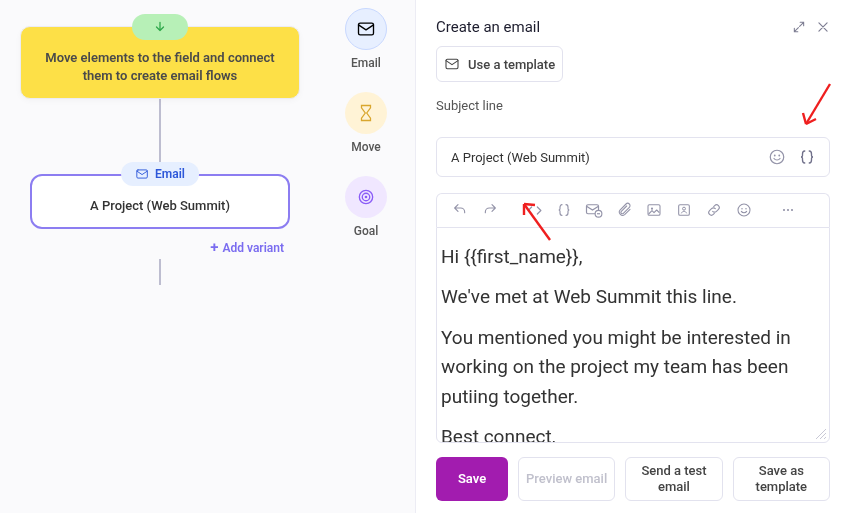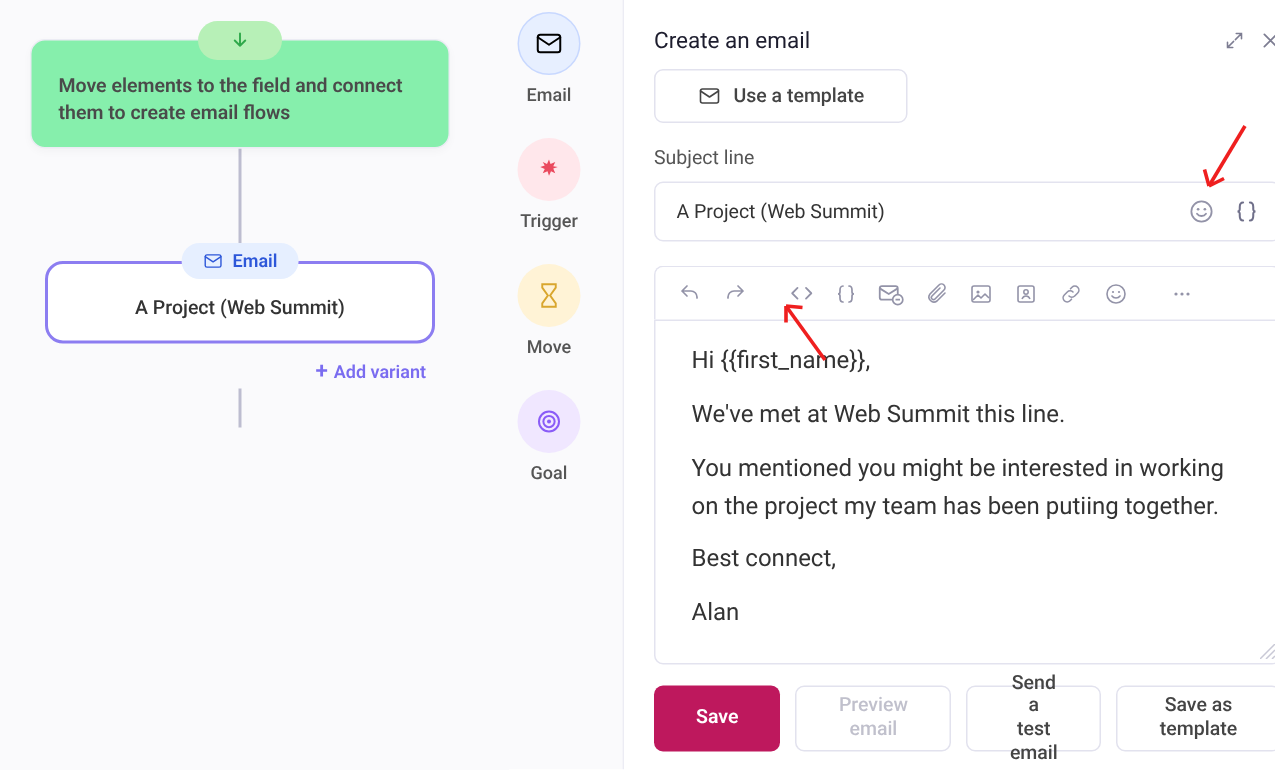--- a/index.html
+++ b/index.html
@@ -4,49 +4,49 @@
 <style>
   *{box-sizing:border-box;margin:0;padding:0;font-family:-apple-system,BlinkMacSystemFont,"Segoe UI",Roboto,Arial,sans-serif}
   body{background:#fff;width:850px;height:513px;overflow:hidden;position:relative}
   .root{display:flex;height:513px}
   .canvas{flex:0 0 415px;position:relative;background:#fafafc}
   .side-pal{position:absolute;right:15px;top:8px;width:68px;display:flex;flex-direction:column;gap:22px;align-items:center}
   .pal-item{display:flex;flex-direction:column;align-items:center;gap:6px;cursor:grab}
   .pal-ic{width:42px;height:42px;border-radius:50%;display:flex;align-items:center;justify-content:center}
   .pal-lbl{font-size:12px;color:#555;font-weight:500}
   .flow{position:absolute;left:20px;top:32px;width:280px;display:flex;flex-direction:column;align-items:center}
-  .hint-box{background:#86efac;border:1px solid #ececf4;border-radius:10px;box-shadow:0 2px 6px #00000008;padding:14px 18px 14px;width:280px;position:relative;text-align:left;margin-top:-6px}
+  .hint-box{background:#fde047;border:1px solid #ececf4;border-radius:10px;box-shadow:0 2px 6px #00000008;padding:14px 18px 14px;width:280px;position:relative;text-align:center;margin-top:-6px}
   .hint-knob{width:56px;height:26px;border-radius:14px;background:#b7f0b7;display:flex;align-items:center;justify-content:center;position:absolute;top:-13px;left:50%;transform:translateX(-50%)}
   .hint-text{color:#4a4a4a;font-size:13px;font-weight:600;line-height:1.35;margin-top:8px}
   .connector{display:flex;flex-direction:column;align-items:center}
   .line{width:2px;background:#bdbdd0}
   .arrow-head{width:0;height:0;border-left:6px solid transparent;border-right:6px solid transparent;border-top:9px solid #bdbdd0}
   .email-node{width:260px;border:2px solid #8c7df1;border-radius:12px;background:#fff;position:relative}
   .email-pill{position:absolute;top:-14px;left:50%;transform:translateX(-50%);background:#e6efff;border-radius:14px;padding:5px 14px;display:flex;align-items:center;gap:6px;font-size:12px;font-weight:600;color:#2d57d9}
   .email-body{padding:22px 14px 14px;text-align:center;font-size:13px;color:#333;font-weight:500}
   .add-var{position:absolute;right:4px;bottom:-28px;color:#7a6cf0;font-size:12px;font-weight:600;cursor:pointer;display:flex;align-items:center;gap:4px}
   .panel{flex:1;border-left:1px solid #ececf4;padding:18px 20px 12px;display:flex;flex-direction:column;position:relative;background:#fff}
   .panel-top{display:flex;justify-content:space-between;align-items:center;margin-bottom:10px}
   .panel-title{font-size:15px;font-weight:400;color:#1d1d2e}
   .panel-ctrl{display:flex;gap:10px;color:#888}
-  .btn{background:#fff;border:1px solid #e2e2ee;border-radius:6px;padding:0 28px;font-size:13px;font-weight:500;color:#444;cursor:pointer;display:flex;align-items:center;justify-content:center;gap:8px}
+  .btn{background:#fff;border:1px solid #e2e2ee;border-radius:6px;padding:0 7px;font-size:13px;font-weight:500;color:#444;cursor:pointer;display:flex;align-items:center;justify-content:center;gap:8px}
   .tmpl-row{margin-bottom:16px}
   .tmpl-btn{height:36px}
-  .lbl{font-size:13px;color:#555;margin-bottom:8px}
+  .lbl{font-size:13px;color:#555;margin-bottom:24px}
   .subj-wrap{position:relative;margin-bottom:16px}
   .subj-input{width:100%;height:40px;border:1px solid #e3e3ef;border-radius:6px;padding:0 76px 0 14px;font-size:13px;color:#333}
   .subj-ic{position:absolute;top:50%;transform:translateY(-50%);color:#8d8da1;cursor:pointer}
   .toolbar{border:1px solid #e3e3ef;border-bottom:none;border-radius:6px 6px 0 0;height:40px;display:flex;align-items:center;gap:4px;padding:0 10px}
   .tb-btn{width:26px;height:26px;display:flex;align-items:center;justify-content:center;color:#9393a8;cursor:pointer;border-radius:4px}
   .tb-sep{width:10px}
-  .editor{border:1px solid #e3e3ef;border-radius:0 0 6px 6px;padding:14px 24px;font-size:16px;color:#333;height:251px;overflow:auto;resize:none;line-height:1.55;position:relative}
+  .editor{border:1px solid #e3e3ef;border-radius:0 0 6px 6px;padding:14px 4px;font-size:19px;color:#333;height:251px;overflow:auto;resize:none;line-height:1.55;position:relative}
   .editor p{margin-bottom:11px}
   .resize-grip{position:absolute;right:3px;bottom:3px;color:#c9c9d6;pointer-events:none}
   .footer-row{display:flex;gap:10px;margin-top:14px}
-  .btn-primary{background:#be185d;color:#fff;border:none;font-weight:600}
+  .btn-primary{background:#a21caf;color:#fff;border:none;font-weight:600}
   .footer-row .btn{flex:1;height:44px;line-height:1.2;text-align:center}
   .btn-disabled{color:#c0c0cc}
   .ann-arrow{position:absolute;pointer-events:none}
   svg{display:block}
   .ic-env{stroke:currentColor;fill:none;stroke-width:1.6;stroke-linecap:round;stroke-linejoin:round}
 </style>
 </head>
 <body>
 
 <div class="root">
@@ -55,28 +55,20 @@
 
     <div class="side-pal">
       <div class="pal-item">
         <div class="pal-ic" style="background:#e7efff;border:1px solid #c8d8ff">
           <svg width="20" height="20" viewBox="0 0 24 24">
               <rect class="ic-env" x="3" y="5" width="18" height="14" rx="2" stroke="#3a63e6"></rect>
               <path class="ic-env" d="M3 7l9 6 9-6" stroke="#3a63e6"></path>
             </svg>
         </div>
         <span class="pal-lbl">Email</span>
-      </div>
-      <div class="pal-item">
-        <div class="pal-ic" style="background:#ffe7eb">
-          <svg width="20" height="20" viewBox="0 0 24 24">
-              <path d="M12 4l1.2 3.6L17 6l-1.6 3.4L19 10l-3.6 1.2L17 15l-3.4-1.6L12 17l-1.2-3.6L7 15l1.6-3.4L5 10l3.6-1.2L7 6l3.4 1.6z" fill="#ea4a5e"></path>
-            </svg>
-        </div>
-        <span class="pal-lbl">Trigger</span>
       </div>
       <div class="pal-item">
         <div class="pal-ic" style="background:#fff3d6">
           <svg width="18" height="18" viewBox="0 0 24 24">
               <path d="M6 2h12v3l-5 7 5 7v3H6v-3l5-7-5-7z" fill="none" stroke="#d9a62e" stroke-width="1.7"></path>
             </svg>
         </div>
         <span class="pal-lbl">Move</span>
       </div>
       <div class="pal-item">

